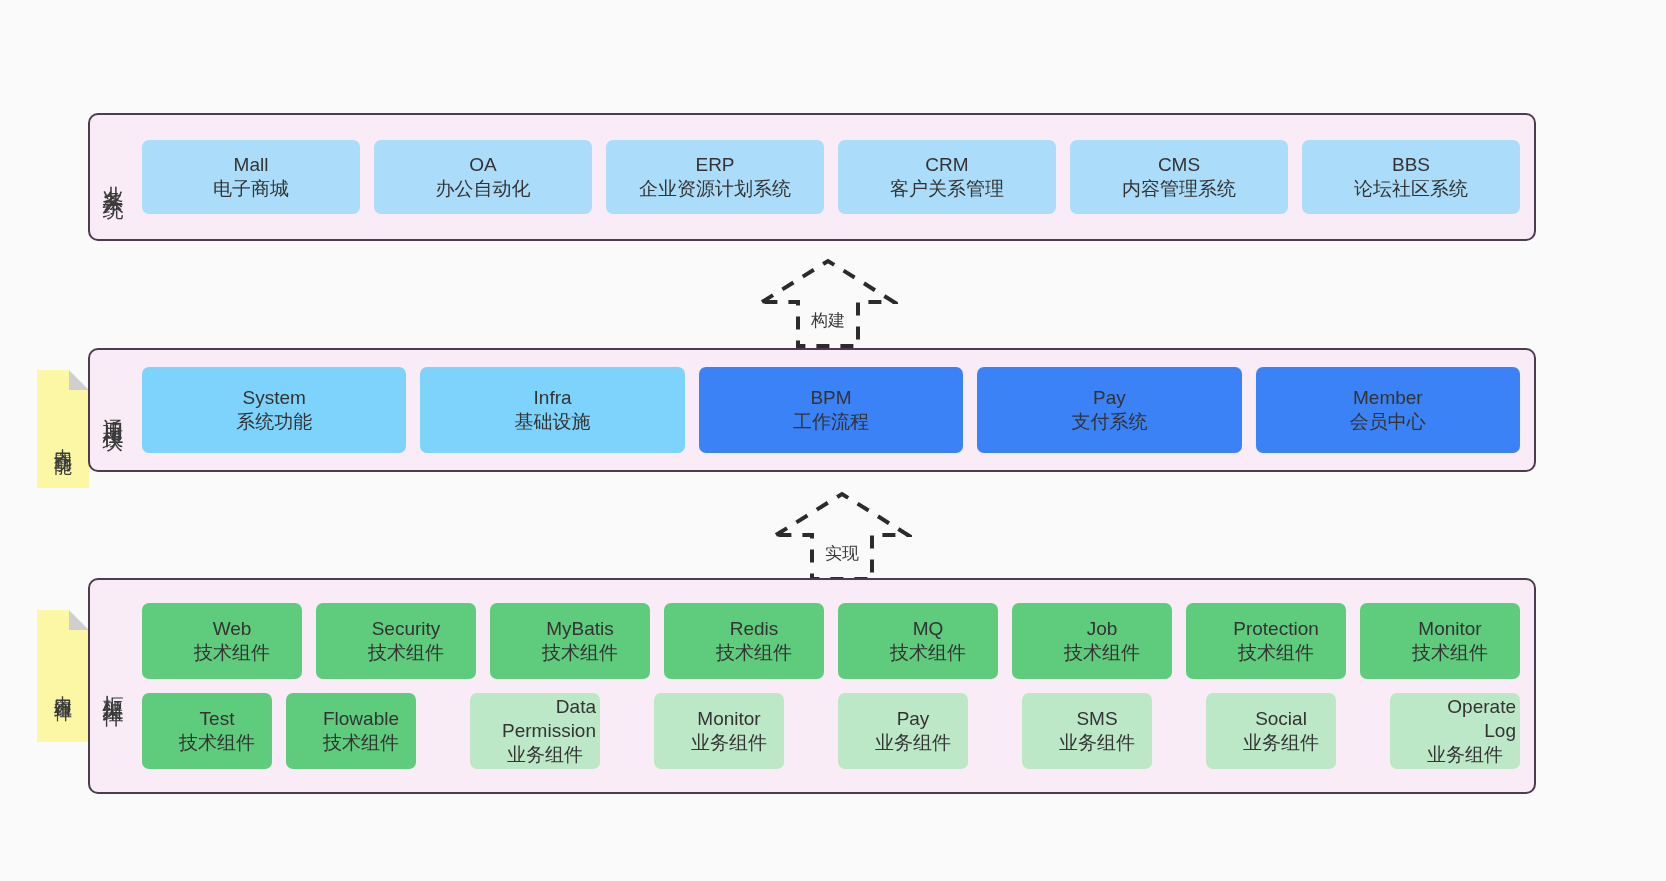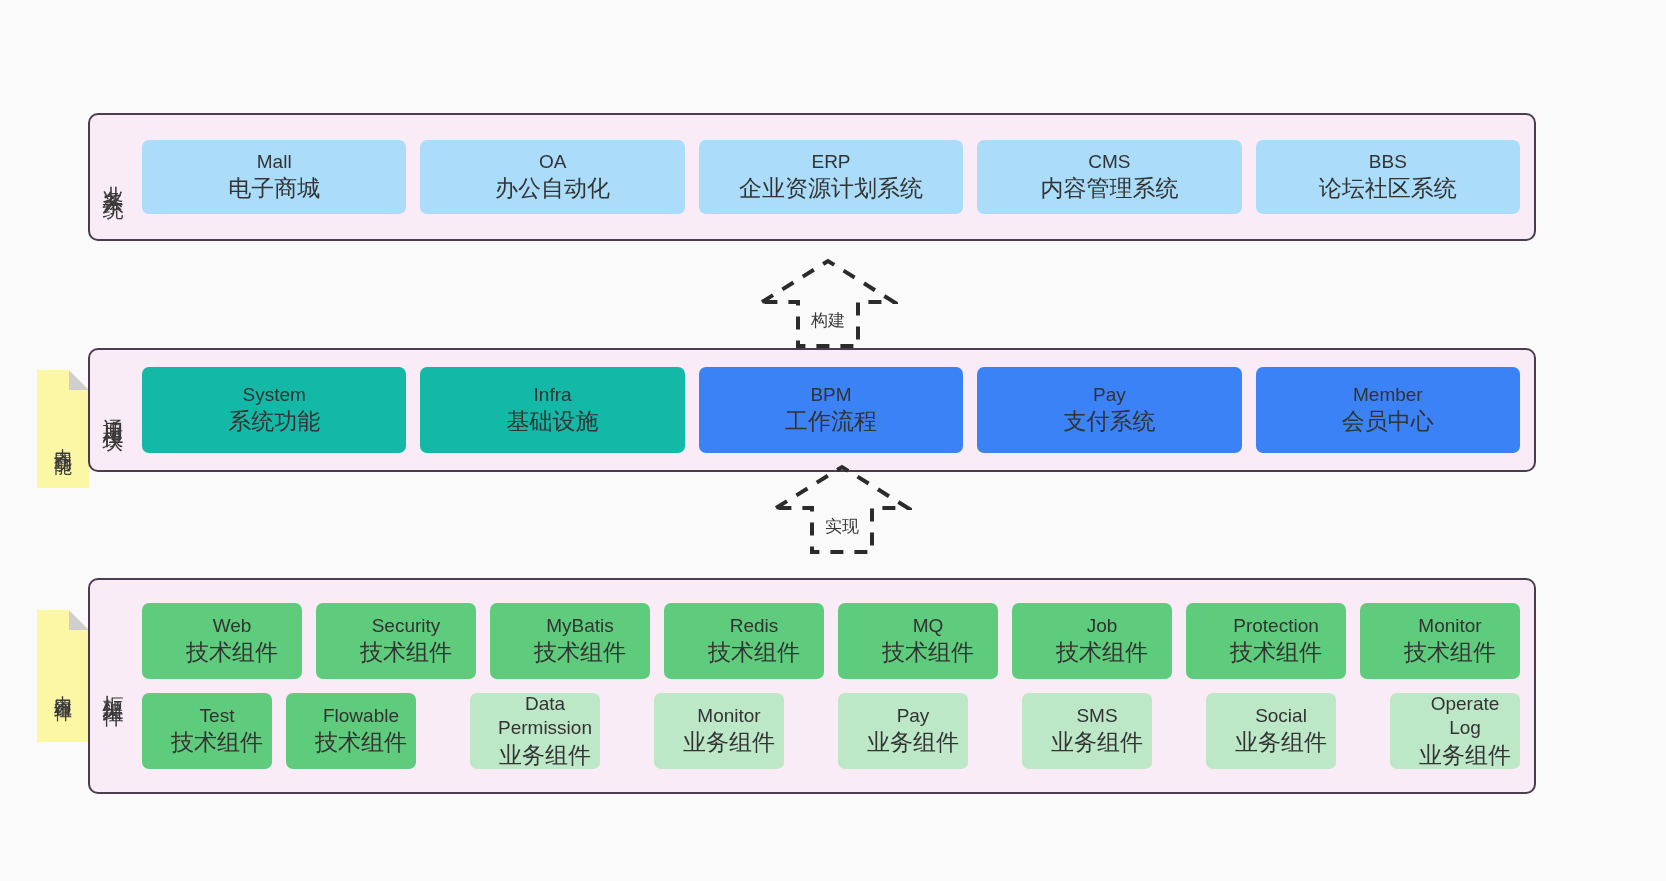--- a/index.html
+++ b/index.html
@@ -67,31 +67,31 @@
   }
 
   
   .card {
     flex: 1 1 0;
     border-radius: 7px;
     display: flex;
     flex-direction: column;
     align-items: center;
     justify-content: center;
-    text-align: center;
+    text-align: right;
     line-height: 1.28;
     padding: 6px 4px;
     box-sizing: border-box;
     color: #333333;
   }
   .card .t1 { font-size: 19px; }
-  .card .t2 { font-size: 23px; }
+  .card .t2 { font-size: 19px; }
 
   .c-blue        { background: #abddfa; }
-  .c-red         { background: #14b8a6; }
+  .c-red         { background: #7dd3fc; }
   .c-pink        { background: #3b82f6; }
   .c-green       { background: #5fcb7c; }
   .c-green-light { background: #bde8c8; margin-left: 40px; }
 
   .h-business  { height: 74px; }
   .h-common    { height: 86px; }
   .h-framework { height: 76px; padding-left: 24px; }
 
   
   .sticky {
@@ -154,20 +154,24 @@
         </div>
         <div class="card c-blue h-business">
           <span class="t1">OA</span>
           <span class="t2">办公自动化</span>
         </div>
         <div class="card c-blue h-business">
           <span class="t1">ERP</span>
           <span class="t2">企业资源计划系统</span>
         </div>
         <div class="card c-blue h-business">
+          <span class="t1">CRM</span>
+          <span class="t2">客户关系管理</span>
+        </div>
+        <div class="card c-blue h-business">
           <span class="t1">CMS</span>
           <span class="t2">内容管理系统</span>
         </div>
         <div class="card c-blue h-business">
           <span class="t1">BBS</span>
           <span class="t2">论坛社区系统</span>
         </div>
       </div>
     </div>
   </div>
@@ -205,21 +209,21 @@
           <span class="t2">支付系统</span>
         </div>
         <div class="card c-pink h-common">
           <span class="t1">Member</span>
           <span class="t2">会员中心</span>
         </div>
       </div>
     </div>
   </div>
 
-  <div class="arrow" style="left:772px; top:462px; width:140px; height:94px;">
+  <div class="arrow" style="left:772px; top:489px; width:140px; height:94px;">
     <svg width="140" height="94" viewBox="0 0 140 94">
       <path d="M 4 46 L 70 5 L 136 46 L 100 46 L 100 90 L 40 90 L 40 46 Z" fill="none" stroke="#2b2b2b" stroke-width="4" stroke-dasharray="13 11" stroke-linecap="butt"></path>
     </svg>
     <span class="arrow-label" style="top:34px;">实现</span>
   </div>
 
   <div class="sticky" style="left:37px; top:610px; height:132px;">
     <span class="fold"></span>
     <span>内置组件</span>
   </div>

